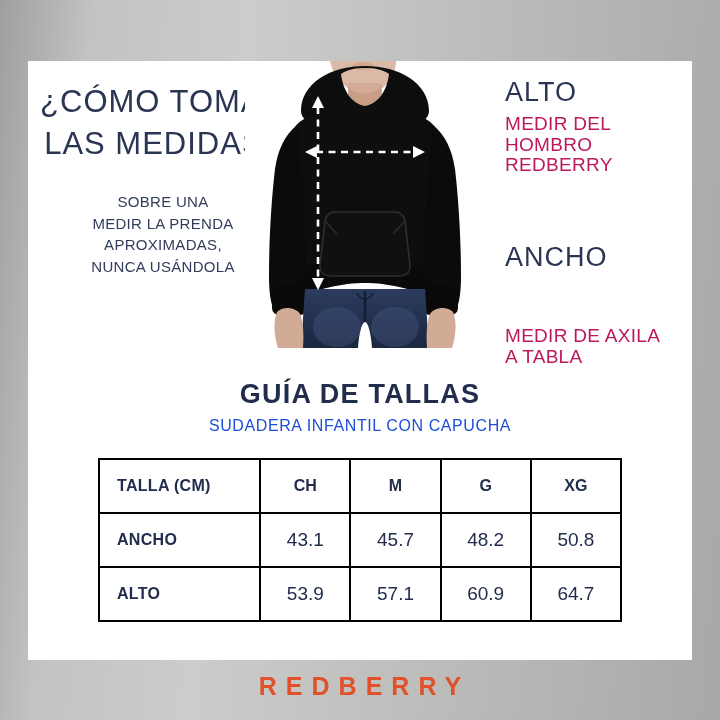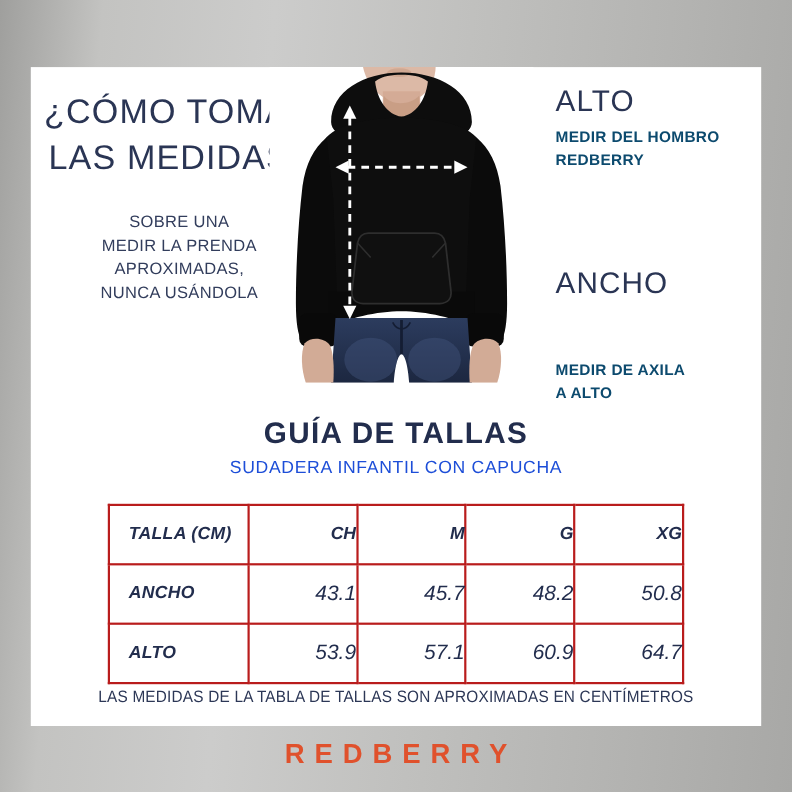--- a/index.html
+++ b/index.html
@@ -31,21 +31,21 @@
     color:#323d5c;
   }
 
   
   .meas-label{
     left:477px;width:175px;
     font-size:27px;font-weight:300;letter-spacing:1px;color:#2a3554;
   }
   .meas-desc{
     left:477px;width:175px;
-    font-size:14px;font-weight:700;line-height:20.5px;letter-spacing:.3px;color:#0c4a6e;
+    font-size:19px;font-weight:400;line-height:20.5px;letter-spacing:.3px;color:#be185d;
   }
   .alto-label{top:16px;}
   .alto-desc{top:53px;}
   .ancho-label{top:181px;}
   .ancho-desc{top:217px;margin-top:48px;}
 
   
   .photo{left:217px;top:0;width:240px;height:287px;background:#ffffff;}
 
   
@@ -56,30 +56,29 @@
   .guide-subtitle{
     left:0;top:356px;width:664px;text-align:center;
     font-size:16px;letter-spacing:.6px;color:#1d4ed8;
   }
   table.sizes{
     position:absolute;left:70px;top:397px;width:524px;
     border-collapse:collapse;
     color:#222d4d;
   }
   table.sizes td,table.sizes th{
-    border:2px solid #b91c1c;
+    border:2px solid #000000;
     height:52px;padding:0;
     vertical-align:middle;
-    font-style:italic;
   }
   table.sizes .c0{width:150px;text-align:left;padding-left:17px;
     font-size:16px;font-weight:bold;letter-spacing:.3px;}
-  table.sizes .c{width:93px;text-align:right;}
+  table.sizes .c{width:93px;text-align:center;}
   table.sizes th.c{font-size:16px;font-weight:bold;}
-  table.sizes td.c{font-size:19px;font-weight:normal;padding-left:30px;}
+  table.sizes td.c{font-size:19px;font-weight:normal;}
   .footnote{
     left:0;top:564px;width:664px;text-align:center;
     font-size:15px;font-weight:300;color:#2c3756;
   }
   .footnote span{display:inline-block;transform:scaleX(.93);transform-origin:center;letter-spacing:.2px;}
 
   
   .brand{
     position:absolute;left:0;top:672px;width:720px;text-align:center;
     font-size:25px;font-weight:bold;letter-spacing:9px;
@@ -169,21 +168,21 @@
     </div>
 
     <div class="abs meas-label alto-label">ALTO</div>
     <div class="abs meas-desc alto-desc">
       <div>MEDIR DEL HOMBRO</div>
       <div>REDBERRY</div>
     </div>
     <div class="abs meas-label ancho-label">ANCHO</div>
     <div class="abs meas-desc ancho-desc">
       <div>MEDIR DE AXILA</div>
-      <div>A ALTO</div>
+      <div>A TABLA</div>
     </div>
 
     <div class="abs guide-title">GUÍA DE TALLAS</div>
     <div class="abs guide-subtitle">SUDADERA INFANTIL CON CAPUCHA</div>
 
     <table class="sizes">
       <tbody>
           <tr>
         <th class="c0">TALLA (CM)</th>
         <th class="c">CH</th>
@@ -201,19 +200,16 @@
       <tr>
         <td class="c0">ALTO</td>
         <td class="c">53.9</td>
         <td class="c">57.1</td>
         <td class="c">60.9</td>
         <td class="c">64.7</td>
       </tr>
     </tbody>
       </table>
 
-    <div class="abs footnote">
-      <span>LAS MEDIDAS DE LA TABLA DE TALLAS SON APROXIMADAS EN CENTÍMETROS</span>
-    </div>
   </div>
 
   <div class="brand">REDBERRY</div>
 </div>
 
 </body></html>

